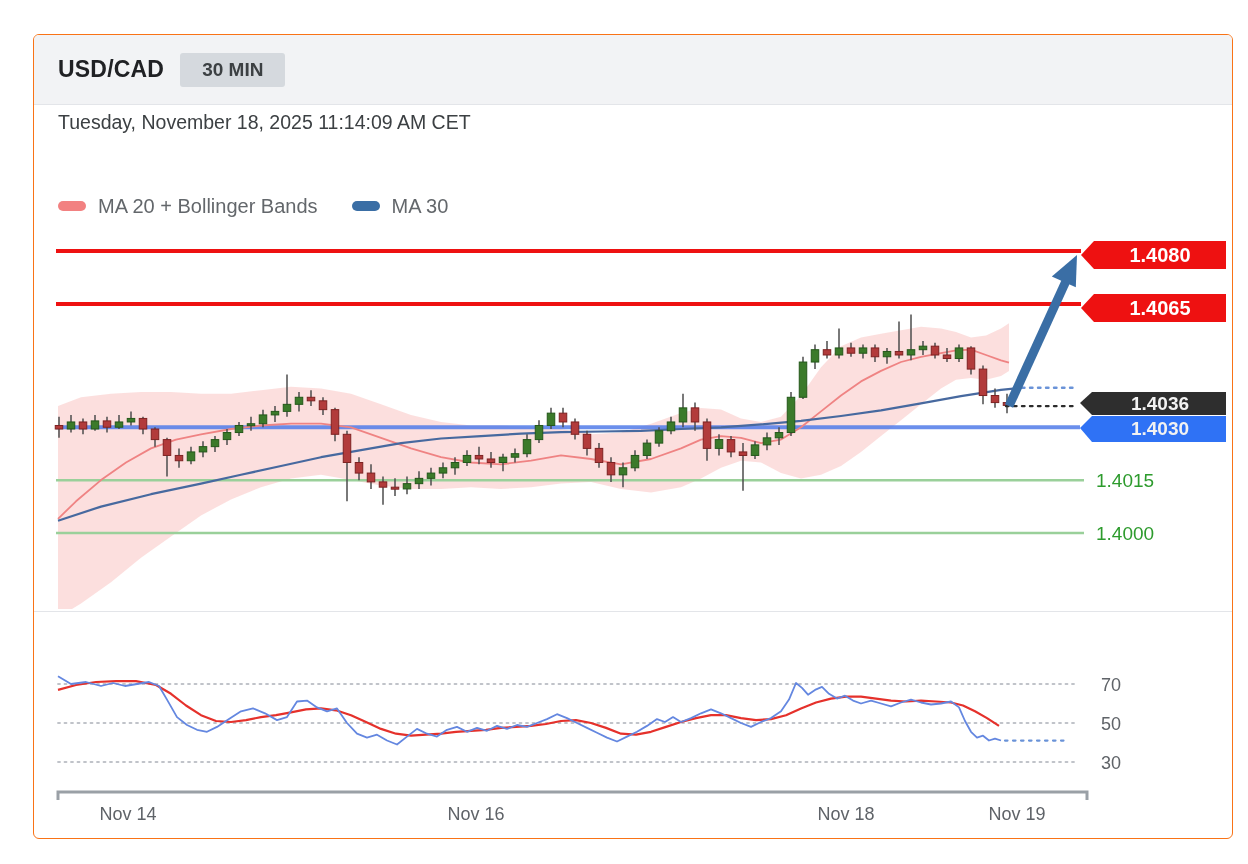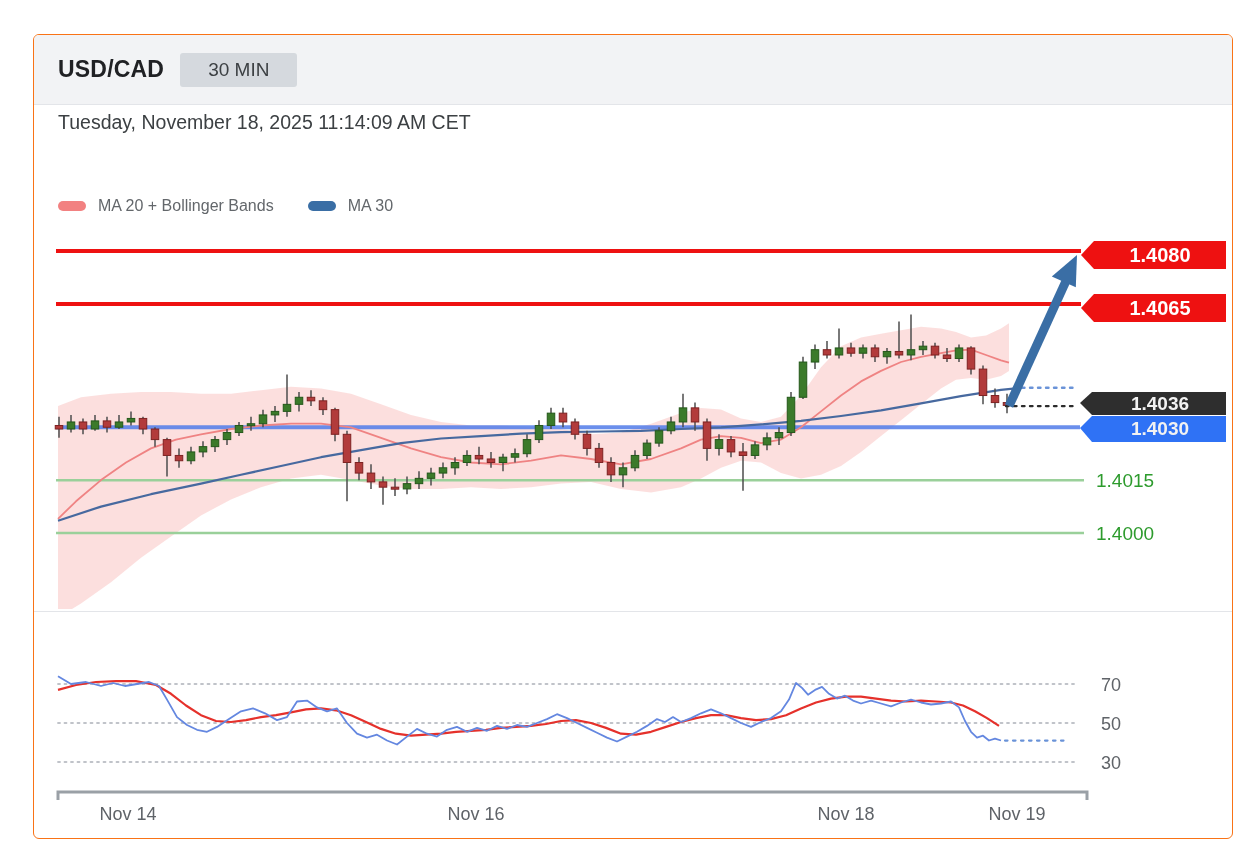--- a/index.html
+++ b/index.html
@@ -3,33 +3,33 @@
 <meta charset="utf-8">
 <style>
   html,body{margin:0;padding:0;background:#ffffff;font-family:"Liberation Sans",sans-serif;}
   .page{position:relative;width:1248px;height:864px;background:#fff;overflow:hidden;}
   .card{position:absolute;left:33px;top:34px;width:1198px;height:803px;background:#fff;
         border:1px solid #f97316;border-radius:6px;overflow:hidden;}
   .card-header{position:absolute;left:0;top:0;width:100%;height:69px;background:#f2f3f5;
                border-bottom:1px solid #e3e5e9;display:flex;align-items:center;z-index:2;}
   .symbol{font-size:23px;font-weight:bold;color:#202124;margin-left:24px;letter-spacing:.2px;}
   .badge{font-size:19px;color:#3c4043;background:#d5d9de;border-radius:3px;
-         padding:6px 28px;margin-left:16px;}
+         padding:6px 22px;margin-left:16px;font-weight:bold;}
   .date-row{position:absolute;left:24px;top:76px;font-size:19.5px;color:#3c4043;z-index:2;text-align:center;}
   .legend-row{position:absolute;left:24px;right:20px;top:158px;height:26px;display:flex;
               align-items:center;z-index:2;}
   .rsi-legend-row{position:absolute;left:24px;top:592px;height:26px;display:flex;
               align-items:center;z-index:2;}
   .legend-item{display:flex;align-items:center;margin-right:34px;}
   .swatch{width:28px;height:10px;border-radius:5px;margin-right:12px;}
   .swatch-bb{background:#f28181;}
   .swatch-ma50{background:#3a6ea5;}
   .swatch-rsi{background:#5c85e8;}
   .swatch-9ma{background:#ee1111;}
-  .legend-label{font-size:16px;color:#63676b;}
+  .legend-label{font-size:20px;color:#63676b;}
   .credit{margin-left:auto;font-size:18px;color:#a0a3a8;}
   .panel-divider{position:absolute;left:0;top:576px;width:100%;height:1px;background:#e3e5e9;z-index:1;}
   #chart-svg{position:absolute;left:0;top:0;z-index:1;}
   svg text{font-family:"Liberation Sans",sans-serif;}
   .tag-text{font-size:20px;font-weight:600;fill:#ffffff;}
   .tag-text-sm{font-size:19px;font-weight:600;fill:#f2f2f2;}
   .level-text{font-size:19px;fill:#2d9b2d;}
   .tick-text{font-size:18px;fill:#5f6368;}
   .axis-text{font-size:18px;fill:#5f6368;}
 </style>

